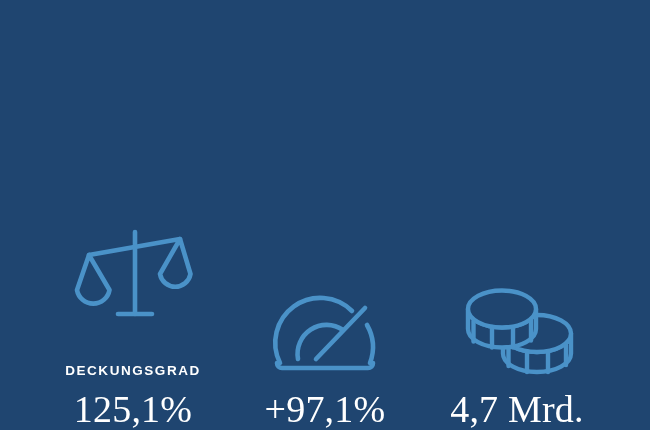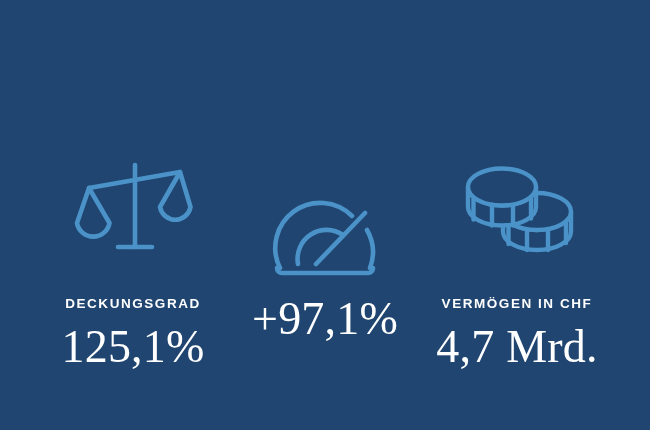--- a/index.html
+++ b/index.html
@@ -15,21 +15,21 @@
   }
 
   .kpi-board {
     position: relative;
     width: 650px;
     height: 430px;
     background: #1f4570;
     box-sizing: border-box;
     display: flex;
     flex-direction: row;
-    align-items: center;
+    align-items: flex-end;
     justify-content: center;
     padding-top: 96px;
   }
 
   .kpi-card {
     width: 192px;
     display: flex;
     flex-direction: column;
     align-items: center;
     text-align: center;
@@ -57,21 +57,21 @@
     line-height: 1;
     white-space: nowrap;
     text-transform: uppercase;
   }
 
   .kpi-value {
     margin-top: 13px;
     color: #ffffff;
     font-family: "Liberation Serif", "DejaVu Serif", serif;
     font-weight: normal;
-    font-size: 46px;
+    font-size: 38px;
     line-height: 1.05;
     letter-spacing: 0.2px;
     white-space: nowrap;
   }
 
   
   .icon-scale   { transform: translate(2px, 4px); }
   .icon-gauge   { transform: translate(0px, 6px); }
   .icon-coins   { transform: translate(4px, 3px); }
 </style>
@@ -131,17 +131,16 @@
 
         <path d="M3 25 a34 18.5 0 1 0 68 0 v20 a34 18.5 0 0 1 -68 0 z" fill="#1f4570"></path>
         <ellipse cx="37" cy="25" rx="34" ry="18.5" fill="#1f4570"></ellipse>
 
         <line x1="8.5" y1="37.5" x2="8.5" y2="57.5"></line>
         <line x1="27" y1="43" x2="27" y2="63.5"></line>
         <line x1="48" y1="43" x2="48" y2="63.5"></line>
         <line x1="66" y1="36.5" x2="66" y2="56.5"></line>
       </svg>
     </div>
-    <div class="kpi-label">VERMÖGEN IN CHF</div>
     <div class="kpi-value">4,7 Mrd.</div>
   </div>
 
 </div>
 
 </body></html>

